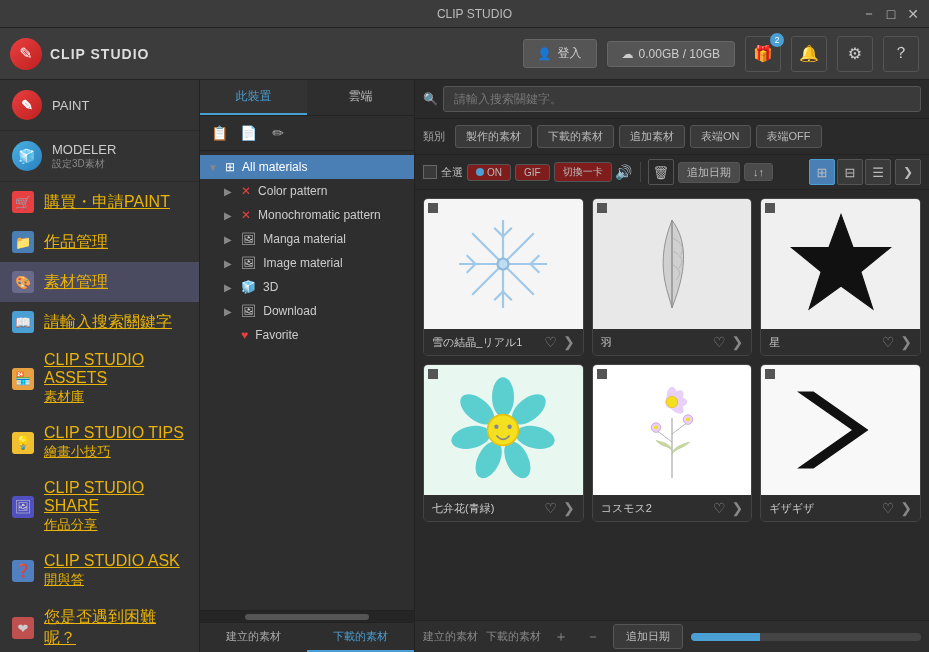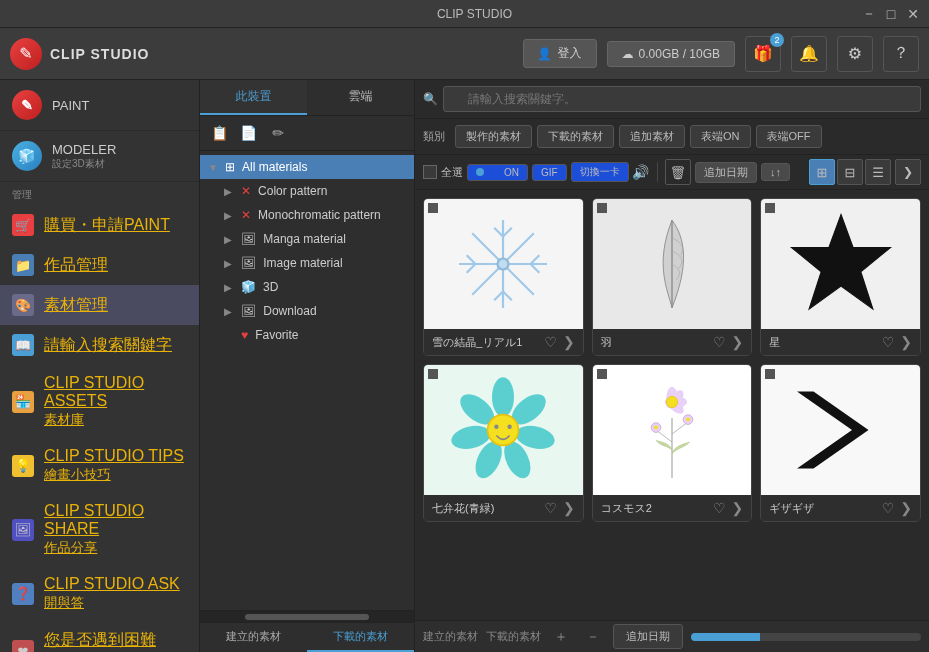--- a/index.html
+++ b/index.html
@@ -72,32 +72,32 @@
     .tree-scrollbar { height: 12px; background: #252525; border-top: 1px solid #222; display: flex; align-items: center; padding: 0 4px; }
 
     .tree-footer { display: flex; border-top: 1px solid #222; }
     .tree-footer-btn { flex: 1; padding: 6px; text-align: center; font-size: 11px; color: #aaa; cursor: pointer; }
     .tree-footer-btn.active { color: #4a9fd4; border-bottom: 2px solid #4a9fd4; }
 
     
     #content-panel { flex: 1; background: #2a2a2a; display: flex; flex-direction: column; }
 
     .search-bar { padding: 6px 8px; border-bottom: 1px solid #222; display: flex; align-items: center; gap: 5px; }
-    .search-input { flex: 1; background: #3a3a3a; border: 1px solid #555; border-radius: 3px; padding: 5px 24px; color: #ccc; font-size: 12px; }
+    .search-input { flex: 1; background: #3a3a3a; border: 1px solid #555; border-radius: 3px; padding: 5px 10px; color: #ccc; font-size: 12px; }
     .search-input::placeholder { color: #777; }
 
     .filter-tabs { padding: 6px 8px; border-bottom: 1px solid #222; display: flex; align-items: center; gap: 5px; flex-wrap: wrap; }
     .filter-label { color: #aaa; font-size: 11px; margin-right: 5px; }
     .filter-btn { padding: 3px 10px; border-radius: 3px; border: 1px solid #555; background: #3a3a3a; color: #bbb; font-size: 11px; cursor: pointer; }
 
     .toolbar { padding: 4px 8px; border-bottom: 1px solid #222; display: flex; align-items: center; gap: 4px; }
     .toolbar-check { display: flex; gap: 4px; }
     .check-box { width: 14px; height: 14px; border: 1px solid #666; background: #3a3a3a; }
     .toolbar-label { color: #bbb; font-size: 11px; }
-    .on-off-btn { padding: 2px 8px; background: #1d4ed8; border: 1px solid #555; border-radius: 3px; color: #bbb; font-size: 10px; cursor: pointer; display: flex; align-items: center; gap: 20px; justify-content: flex-end; }
+    .on-off-btn { padding: 2px 8px; background: #7f1d1d; border: 1px solid #555; border-radius: 3px; color: #bbb; font-size: 10px; cursor: pointer; display: flex; align-items: center; gap: 3px; justify-content: flex-end; }
     .on-indicator { width: 8px; height: 8px; border-radius: 50%; background: #4a9fd4; display: inline-block; }
     .toolbar-sep { width: 1px; height: 20px; background: #444; margin: 0 3px; }
     .toolbar-icon-btn { width: 26px; height: 26px; background: none; border: 1px solid #555; border-radius: 2px; color: #bbb; cursor: pointer; display: flex; align-items: center; justify-content: center; font-size: 13px; }
     .sort-btn { padding: 2px 8px; background: #4a4a4a; border: 1px solid #555; border-radius: 3px; color: #bbb; font-size: 11px; cursor: pointer; display: flex; align-items: center; gap: 3px; }
     .view-btns { display: flex; gap: 2px; margin-left: auto; }
     .view-btn { width: 26px; height: 26px; background: #3a3a3a; border: 1px solid #555; border-radius: 2px; color: #bbb; cursor: pointer; display: flex; align-items: center; justify-content: center; font-size: 13px; }
     .view-btn.active { background: #4a7fb5; border-color: #4a9fd4; }
     .nav-arrow { width: 26px; height: 26px; background: #3a3a3a; border: 1px solid #555; border-radius: 2px; color: #bbb; cursor: pointer; display: flex; align-items: center; justify-content: center; }
 
     
@@ -173,21 +173,20 @@
       </div>
     </div>
     <div class="sidebar-app">
       <div class="app-icon modeler">🧊</div>
       <div>
         <div class="app-label">MODELER</div>
         <div class="app-sublabel">設定3D素材</div>
       </div>
     </div>
 
-    <div class="sidebar-section-label">管理</div>
 
     <div class="sidebar-item">
       <div class="si-icon icon-shop">🛒</div>
       <span class="si-label">購買・申請PAINT</span>
     </div>
     <div class="sidebar-item">
       <div class="si-icon icon-work">📁</div>
       <span class="si-label">作品管理</span>
     </div>
     <div class="sidebar-item active">

